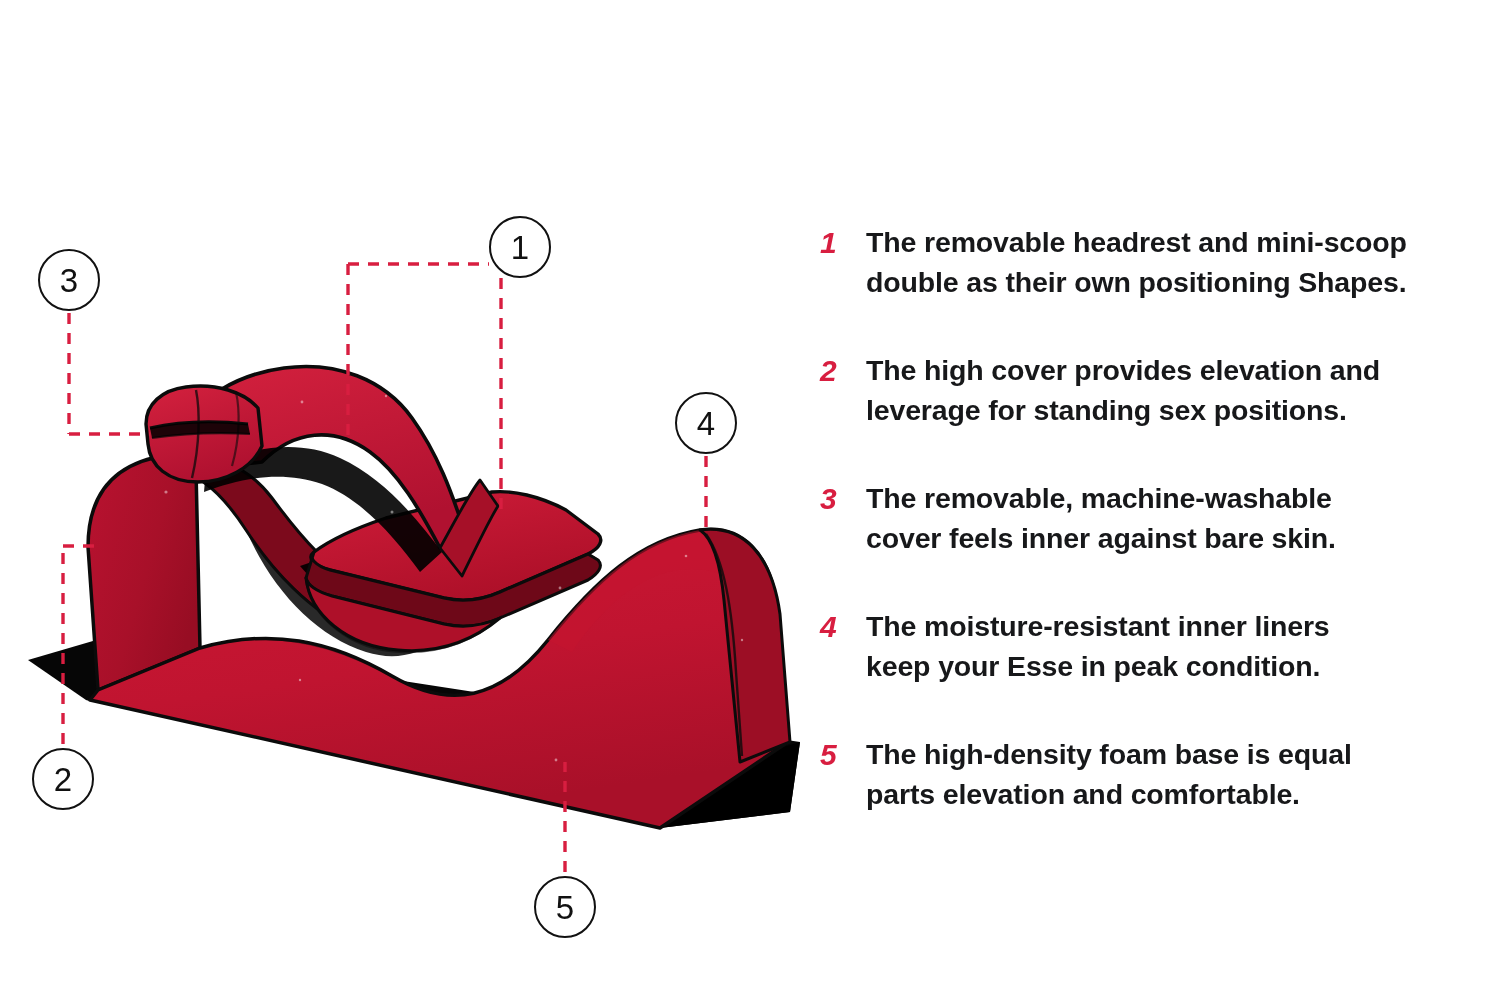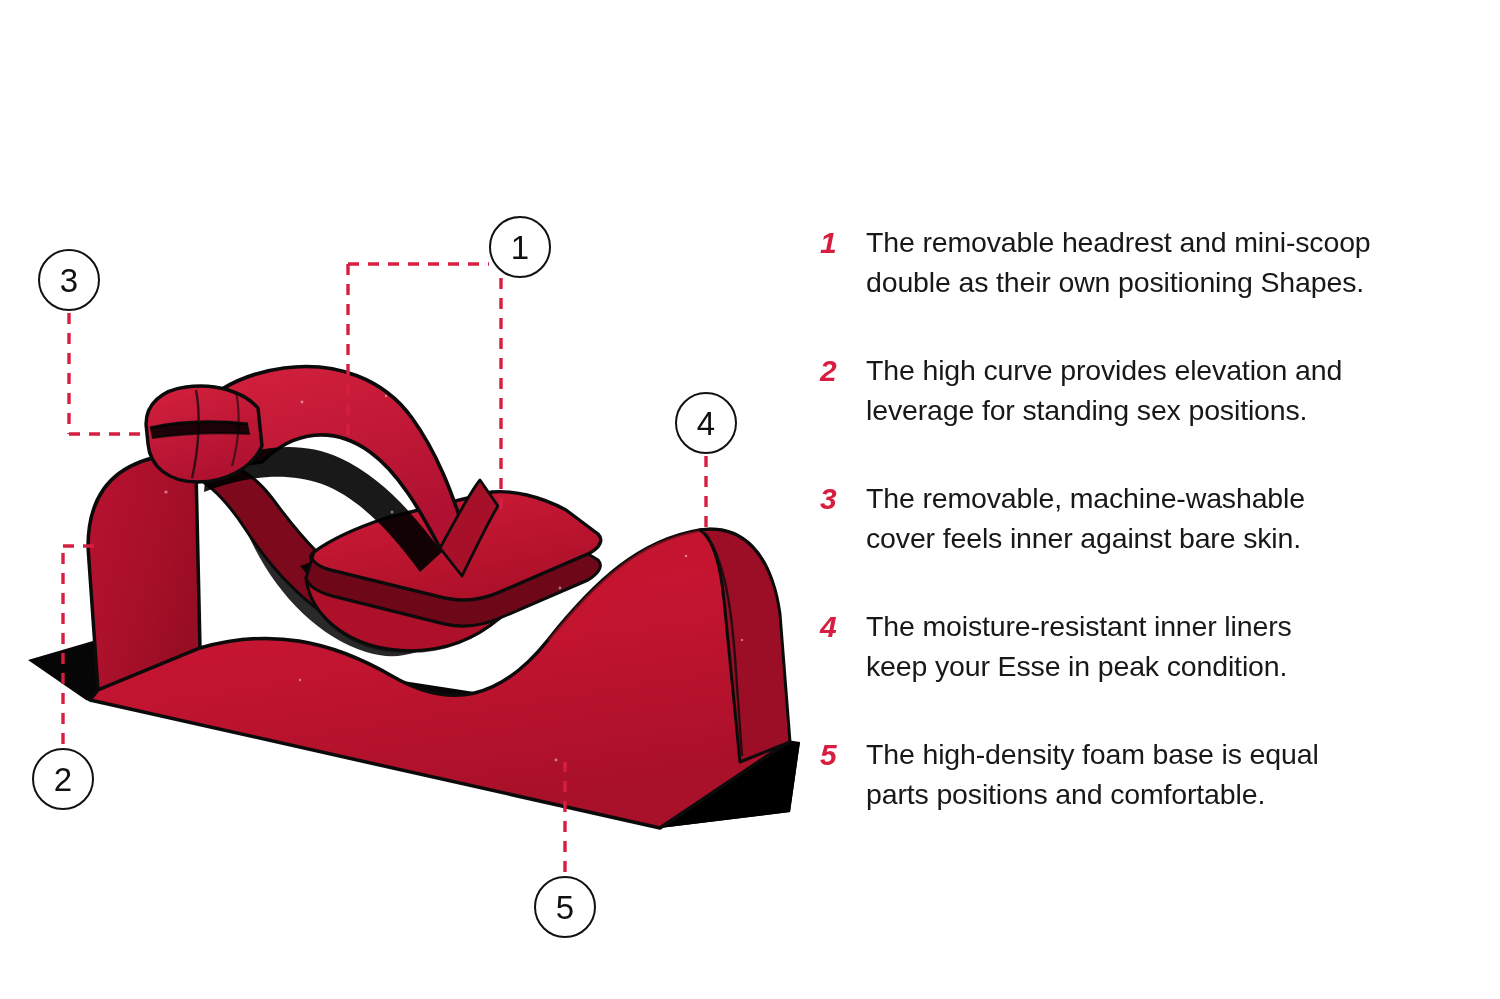--- a/index.html
+++ b/index.html
@@ -96,21 +96,21 @@
     font-weight: bold;
     font-style: italic;
     color: #D81E40;
     line-height: 40px;
     padding-top: 1px;
   }
   .feature-text {
     flex: 1 1 auto;
     font-family: "Liberation Sans", sans-serif;
     font-size: 28.5px;
-    font-weight: 400;
+    font-weight: 700;
     color: #17181A;
     line-height: 40px;
     letter-spacing: -0.15px;
     white-space: pre-line;
   }
 </style>
 </head>
 <body>
 
 <div id="page">
@@ -342,37 +342,37 @@
   <div id="feature-list">
 
     <div class="feature-item">
       <div class="feature-num">1</div>
       <div class="feature-text">The removable headrest and mini-scoop
 double as their own positioning Shapes.</div>
     </div>
 
     <div class="feature-item">
       <div class="feature-num">2</div>
-      <div class="feature-text">The high curve provides elevation and
+      <div class="feature-text">The high cover provides elevation and
 leverage for standing sex positions.</div>
     </div>
 
     <div class="feature-item">
       <div class="feature-num">3</div>
       <div class="feature-text">The removable, machine-washable
 cover feels inner against bare skin.</div>
     </div>
 
     <div class="feature-item">
       <div class="feature-num">4</div>
       <div class="feature-text">The moisture-resistant inner liners
 keep your Esse in peak condition.</div>
     </div>
 
     <div class="feature-item">
       <div class="feature-num">5</div>
       <div class="feature-text">The high-density foam base is equal
-parts positions and comfortable.</div>
+parts elevation and comfortable.</div>
     </div>
 
   </div>
 
 </div>
 
 </body></html>

